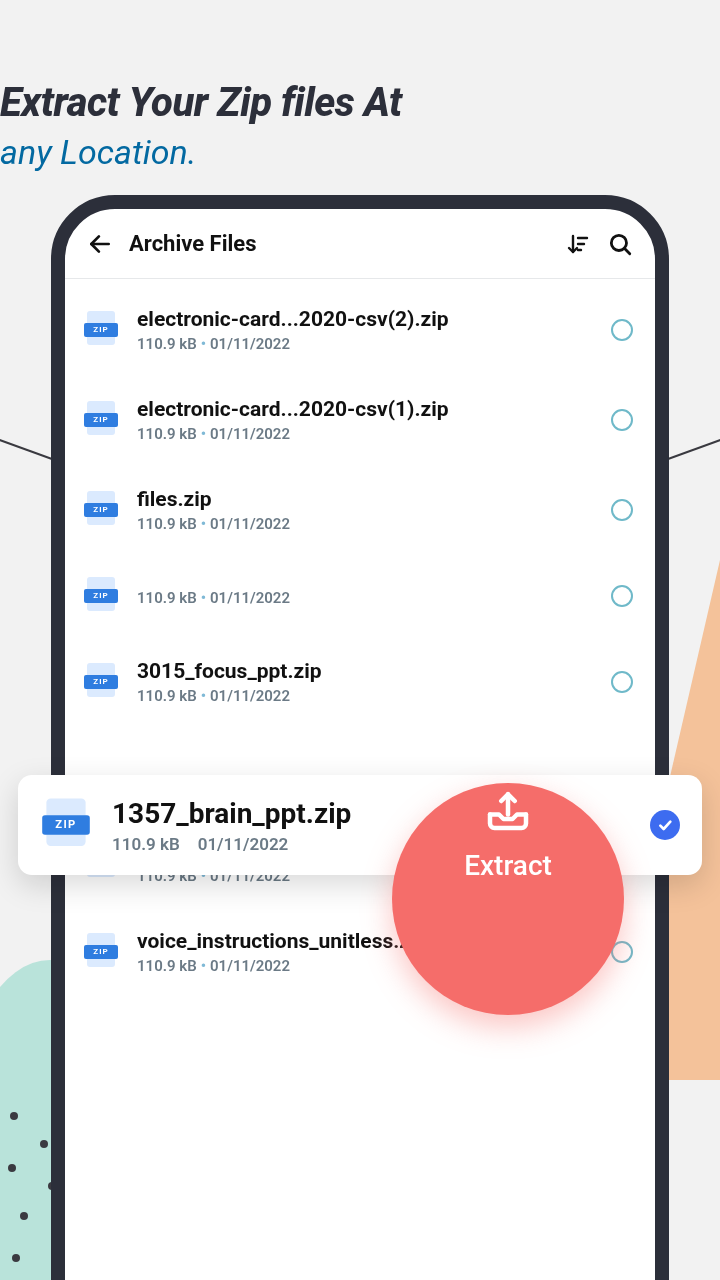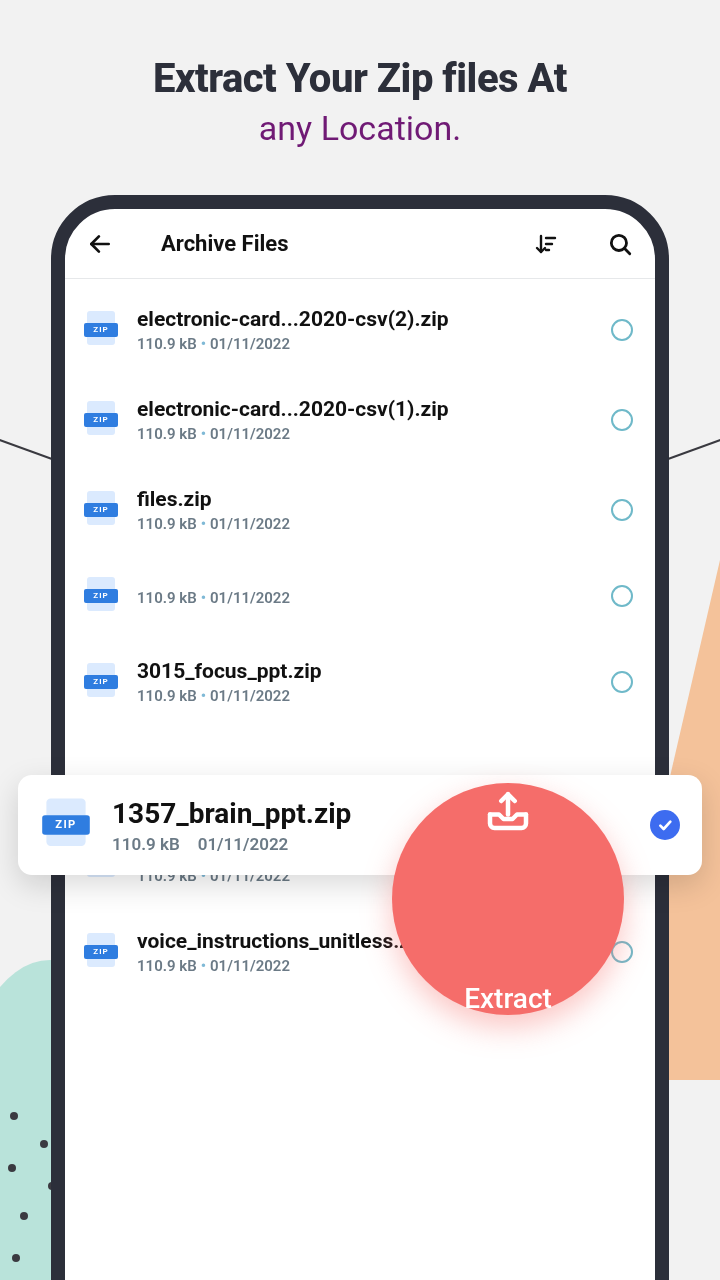--- a/index.html
+++ b/index.html
@@ -61,34 +61,35 @@
     position: absolute;
     width: 8px;
     height: 8px;
     border-radius: 50%;
     background: #3a3a40;
   }
 
   .headline {
     position: relative;
     z-index: 5;
-    text-align: center;
-    padding-top: 55px;
+    text-align: left;
+    padding-top: 79px;
     color: #2c2f3a;
+    font-style: italic;
   }
   .headline h1 {
     font-size: 40px;
     font-weight: 800;
     letter-spacing: -0.5px;
   }
   .headline h2 {
     font-size: 34px;
     font-weight: 400;
     margin-top: 6px;
-    color: #701a75;
+    color: #0369a1;
   }
 
   .phone {
     position: absolute;
     left: 50%;
     top: 195px;
     transform: translateX(-50%);
     width: 618px;
     height: 1200px;
     background: #fff;
@@ -97,21 +98,20 @@
     z-index: 2;
     overflow: hidden;
   }
 
   .app-bar {
     display: flex;
     align-items: center;
     height: 70px;
     padding: 0 14px;
     border-bottom: 1px solid #e6e8ea;
-    gap: 32px;
   }
   .icon-btn {
     width: 42px;
     height: 42px;
     display: flex;
     align-items: center;
     justify-content: center;
     cursor: pointer;
   }
   .app-title {
@@ -223,21 +223,21 @@
     left: 392px;
     top: 783px;
     width: 232px;
     height: 232px;
     background: #f56d6a;
     border-radius: 50%;
     z-index: 11;
     display: flex;
     flex-direction: column;
     align-items: center;
-    justify-content: space-between;
+    justify-content: flex-start;
     color: #fff;
     cursor: pointer;
     box-shadow: 0 12px 30px rgba(245,109,106,0.4);
   }
   .fab-label {
     font-size: 28px;
     font-weight: 500;
     margin-top: 12px;
   }
 

